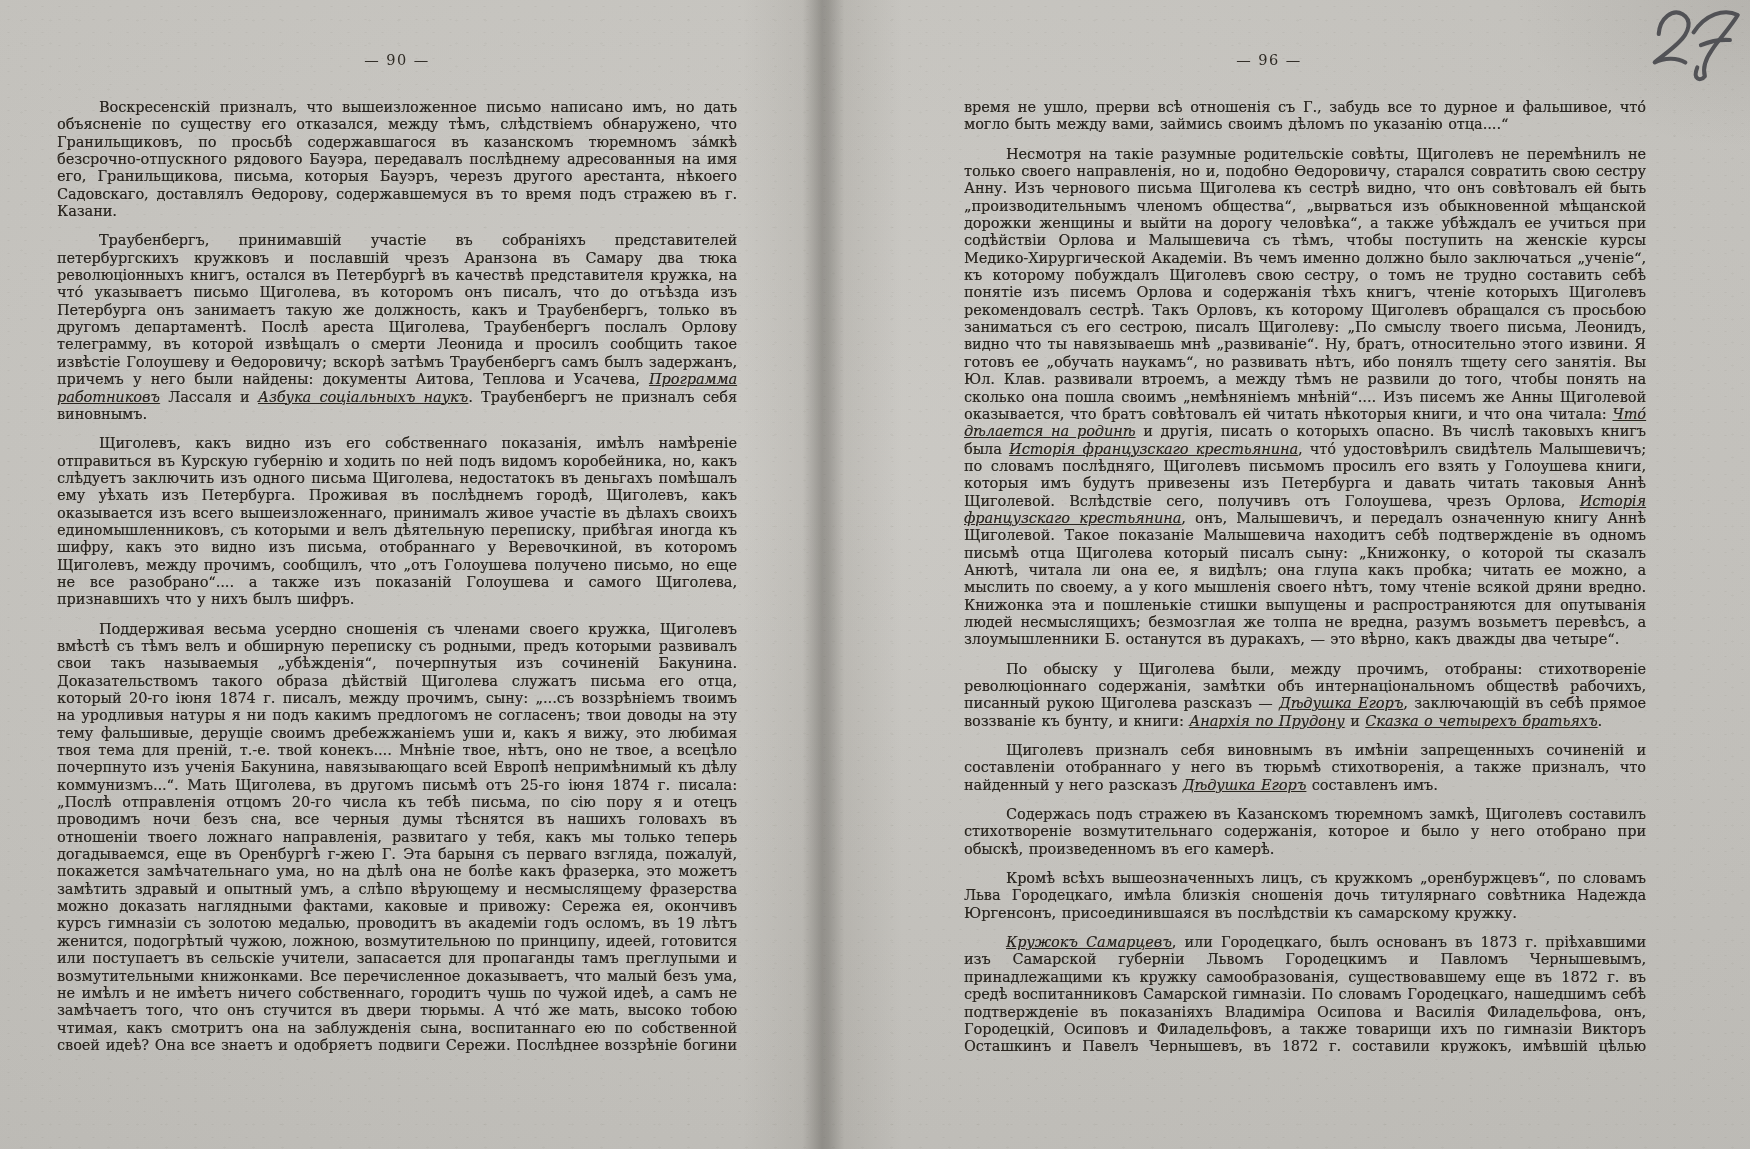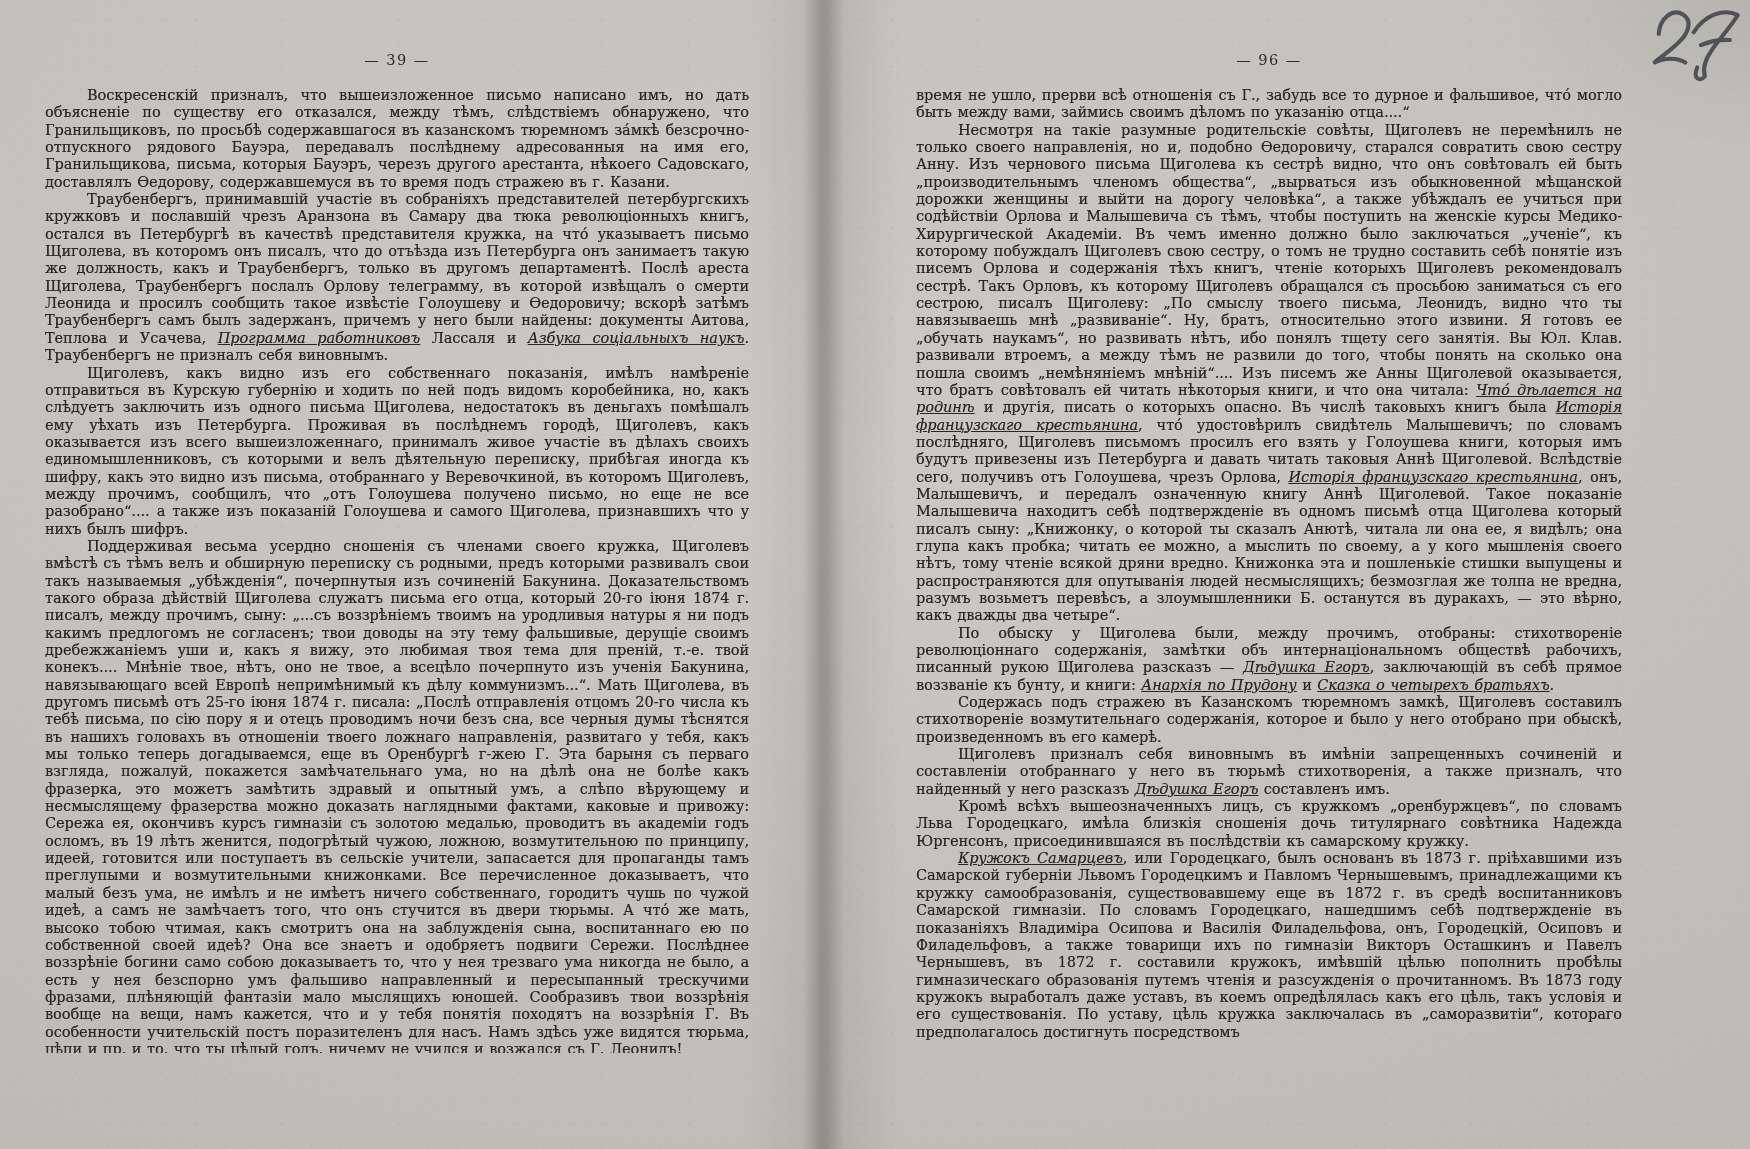--- a/index.html
+++ b/index.html
@@ -35,38 +35,38 @@
   }
   .pageno-left{left:45px;width:704px;}
   .pageno-right{left:916px;width:706px;}
   .textcol{
     position:absolute;top:87px;height:966px;overflow:hidden;
     color:#29251f;font-size:14.4px;line-height:17.35px;
     text-align:justify;word-spacing:1px;
     text-shadow:0.25px 0 0 rgba(41,37,31,0.55);
   }
   .textcol-left{left:45px;width:704px;}
-  .textcol-right{left:916px;width:706px;}
-  .para{margin:0;text-indent:42px;}
+  .textcol-right{left:952px;width:706px;}
+  .para{margin:12px;text-indent:42px;}
   .para.noindent{text-indent:0;}
   .it{font-style:italic;text-decoration:underline;}
   .handwriting{
     position:absolute;left:1648px;top:0px;width:102px;height:86px;
     transform:rotate(4deg);opacity:0.82;
   }
   .handwriting svg{width:100%;height:100%;}
 </style>
 </head>
 <body>
 
 <div class="scan">
   <div class="gutter"></div>
   <div class="corner-shade"></div>
 
-  <div class="pageno pageno-left">— 39 —</div>
+  <div class="pageno pageno-left">— 90 —</div>
   <div class="pageno pageno-right">— 96 —</div>
 
   <div class="handwriting" aria-label="27">
     <svg viewBox="0 0 100 80">
       <g fill="none" stroke="#3b3c42" stroke-width="4" stroke-linecap="round" stroke-linejoin="round">
         <path d="M 10 34 C 10 18 22 8 32 13 C 42 18 40 30 30 41 C 22 50 14 56 8 62 C 18 56 30 56 38 60"></path>
         <path d="M 44 30 C 54 12 72 4 86 10 C 80 22 70 34 63 46 C 57 56 55 64 58 72 C 54 78 46 76 50 64"></path>
         <path d="M 52 42 C 62 37 72 35 80 35"></path>
       </g>
     </svg>
@@ -75,18 +75,18 @@
   <div class="textcol textcol-left">
       <p class="para"><span>Воскресенскій призналъ, что вышеизложенное письмо написано имъ, но дать объясненіе по существу его отказался, между тѣмъ, слѣдствіемъ обнаружено, что Гранильщиковъ, по просьбѣ содержавшагося въ казанскомъ тюремномъ за́мкѣ безсрочно-отпускного рядового Бауэра, передавалъ послѣднему адресованныя на имя его, Гранильщикова, письма, которыя Бауэръ, черезъ другого арестанта, нѣкоего Садовскаго, доставлялъ Ѳедорову, содержавшемуся въ то время подъ стражею въ г. Казани.</span></p>
       <p class="para"><span>Траубенбергъ, принимавшій участіе въ собраніяхъ представителей петербургскихъ кружковъ и пославшій чрезъ Аранзона въ Самару два тюка революціонныхъ книгъ, остался въ Петербургѣ въ качествѣ представителя кружка, на что́ указываетъ письмо Щиголева, въ которомъ онъ писалъ, что до отъѣзда изъ Петербурга онъ занимаетъ такую же должность, какъ и Траубенбергъ, только въ другомъ департаментѣ. Послѣ ареста Щиголева, Траубенбергъ послалъ Орлову телеграмму, въ которой извѣщалъ о смерти Леонида и просилъ сообщить такое извѣстіе Голоушеву и Ѳедоровичу; вскорѣ затѣмъ Траубенбергъ самъ былъ задержанъ, причемъ у него были найдены: документы Аитова, Теплова и Усачева, </span><span class="it">Программа работниковъ</span><span> Лассаля и </span><span class="it">Азбука соціальныхъ наукъ</span><span>. Траубенбергъ не призналъ себя виновнымъ.</span></p>
       <p class="para"><span>Щиголевъ, какъ видно изъ его собственнаго показанія, имѣлъ намѣреніе отправиться въ Курскую губернію и ходить по ней подъ видомъ коробейника, но, какъ слѣдуетъ заключить изъ одного письма Щиголева, недостатокъ въ деньгахъ помѣшалъ ему уѣхать изъ Петербурга. Проживая въ послѣднемъ городѣ, Щиголевъ, какъ оказывается изъ всего вышеизложеннаго, принималъ живое участіе въ дѣлахъ своихъ единомышленниковъ, съ которыми и велъ дѣятельную переписку, прибѣгая иногда къ шифру, какъ это видно изъ письма, отобраннаго у Веревочкиной, въ которомъ Щиголевъ, между прочимъ, сообщилъ, что „отъ Голоушева получено письмо, но еще не все разобрано“.... а также изъ показаній Голоушева и самого Щиголева, признавшихъ что у нихъ былъ шифръ.</span></p>
       <p class="para"><span>Поддерживая весьма усердно сношенія съ членами своего кружка, Щиголевъ вмѣстѣ съ тѣмъ велъ и обширную переписку съ родными, предъ которыми развивалъ свои такъ называемыя „убѣжденія“, почерпнутыя изъ сочиненій Бакунина. Доказательствомъ такого образа дѣйствій Щиголева служатъ письма его отца, который 20-го іюня 1874 г. писалъ, между прочимъ, сыну: „...съ воззрѣніемъ твоимъ на уродливыя натуры я ни подъ какимъ предлогомъ не согласенъ; твои доводы на эту тему фальшивые, дерущіе своимъ дребежжаніемъ уши и, какъ я вижу, это любимая твоя тема для преній, т.-е. твой конекъ.... Мнѣніе твое, нѣтъ, оно не твое, а всецѣло почерпнуто изъ ученія Бакунина, навязывающаго всей Европѣ непримѣнимый къ дѣлу коммунизмъ...“. Мать Щиголева, въ другомъ письмѣ отъ 25-го іюня 1874 г. писала: „Послѣ отправленія отцомъ 20-го числа къ тебѣ письма, по сію пору я и отецъ проводимъ ночи безъ сна, все черныя думы тѣснятся въ нашихъ головахъ въ отношеніи твоего ложнаго направленія, развитаго у тебя, какъ мы только теперь догадываемся, еще въ Оренбургѣ г-жею Г. Эта барыня съ перваго взгляда, пожалуй, покажется замѣчательнаго ума, но на дѣлѣ она не болѣе какъ фразерка, это можетъ замѣтить здравый и опытный умъ, а слѣпо вѣрующему и несмыслящему фразерства можно доказать наглядными фактами, каковые и привожу: Сережа ея, окончивъ курсъ гимназіи съ золотою медалью, проводитъ въ академіи годъ осломъ, въ 19 лѣтъ женится, подогрѣтый чужою, ложною, возмутительною по принципу, идеей, готовится или поступаетъ въ сельскіе учители, запасается для пропаганды тамъ преглупыми и возмутительными книжонками. Все перечисленное доказываетъ, что малый безъ ума, не имѣлъ и не имѣетъ ничего собственнаго, городитъ чушь по чужой идеѣ, а самъ не замѣчаетъ того, что онъ стучится въ двери тюрьмы. А что́ же мать, высоко тобою чтимая, какъ смотритъ она на заблужденія сына, воспитаннаго ею по собственной своей идеѣ? Она все знаетъ и одобряетъ подвиги Сережи. Послѣднее воззрѣніе богини само собою доказываетъ то, что у нея трезваго ума никогда не было, а есть у нея безспорно умъ фальшиво направленный и пересыпанный трескучими фразами, плѣняющій фантазіи мало мыслящихъ юношей. Сообразивъ твои воззрѣнія вообще на вещи, намъ кажется, что и у тебя понятія походятъ на воззрѣнія Г. Въ особенности учительскій постъ поразителенъ для насъ. Намъ здѣсь уже видятся тюрьма, цѣпи и пр. и то, что ты цѣлый годъ, ничему не учился и возжался съ Г. Леонидъ!</span></p>
     </div>
   <div class="textcol textcol-right">
       <p class="para noindent"><span>время не ушло, прерви всѣ отношенія съ Г., забудь все то дурное и фальшивое, что́ могло быть между вами, займись своимъ дѣломъ по указанію отца....“</span></p>
       <p class="para"><span>Несмотря на такіе разумные родительскіе совѣты, Щиголевъ не перемѣнилъ не только своего направленія, но и, подобно Ѳедоровичу, старался совратить свою сестру Анну. Изъ чернового письма Щиголева къ сестрѣ видно, что онъ совѣтовалъ ей быть „производительнымъ членомъ общества“, „вырваться изъ обыкновенной мѣщанской дорожки женщины и выйти на дорогу человѣка“, а также убѣждалъ ее учиться при содѣйствіи Орлова и Малышевича съ тѣмъ, чтобы поступить на женскіе курсы Медико-Хирургической Академіи. Въ чемъ именно должно было заключаться „ученіе“, къ которому побуждалъ Щиголевъ свою сестру, о томъ не трудно составить себѣ понятіе изъ писемъ Орлова и содержанія тѣхъ книгъ, чтеніе которыхъ Щиголевъ рекомендовалъ сестрѣ. Такъ Орловъ, къ которому Щиголевъ обращался съ просьбою заниматься съ его сестрою, писалъ Щиголеву: „По смыслу твоего письма, Леонидъ, видно что ты навязываешь мнѣ „развиваніе“. Ну, братъ, относительно этого извини. Я готовъ ее „обучать наукамъ“, но развивать нѣтъ, ибо понялъ тщету сего занятія. Вы Юл. Клав. развивали втроемъ, а между тѣмъ не развили до того, чтобы понять на сколько она пошла своимъ „немѣняніемъ мнѣній“.... Изъ писемъ же Анны Щиголевой оказывается, что братъ совѣтовалъ ей читать нѣкоторыя книги, и что она читала: </span><span class="it">Что́ дѣлается на родинѣ</span><span> и другія, писать о которыхъ опасно. Въ числѣ таковыхъ книгъ была </span><span class="it">Исторія французскаго крестьянина</span><span>, что́ удостовѣрилъ свидѣтель Малышевичъ; по словамъ послѣдняго, Щиголевъ письмомъ просилъ его взять у Голоушева книги, которыя имъ будутъ привезены изъ Петербурга и давать читать таковыя Аннѣ Щиголевой. Вслѣдствіе сего, получивъ отъ Голоушева, чрезъ Орлова, </span><span class="it">Исторія французскаго крестьянина</span><span>, онъ, Малышевичъ, и передалъ означенную книгу Аннѣ Щиголевой. Такое показаніе Малышевича находитъ себѣ подтвержденіе въ одномъ письмѣ отца Щиголева который писалъ сыну: „Книжонку, о которой ты сказалъ Анютѣ, читала ли она ее, я видѣлъ; она глупа какъ пробка; читать ее можно, а мыслить по своему, а у кого мышленія своего нѣтъ, тому чтеніе всякой дряни вредно. Книжонка эта и пошленькіе стишки выпущены и распространяются для опутыванія людей несмыслящихъ; безмозглая же толпа не вредна, разумъ возьметъ перевѣсъ, а злоумышленники Б. останутся въ дуракахъ, — это вѣрно, какъ дважды два четыре“.</span></p>
       <p class="para"><span>По обыску у Щиголева были, между прочимъ, отобраны: стихотвореніе революціоннаго содержанія, замѣтки объ интернаціональномъ обществѣ рабочихъ, писанный рукою Щиголева разсказъ — </span><span class="it">Дѣдушка Егоръ</span><span>, заключающій въ себѣ прямое воззваніе къ бунту, и книги: </span><span class="it">Анархія по Прудону</span><span> и </span><span class="it">Сказка о четырехъ братьяхъ</span><span>.</span></p>
+      <p class="para"><span>Щиголевъ призналъ себя виновнымъ въ имѣніи запрещенныхъ сочиненій и составленіи отобраннаго у него въ тюрьмѣ стихотворенія, а также призналъ, что найденный у него разсказъ </span><span class="it">Дѣдушка Егоръ</span><span> составленъ имъ.</span></p>
       <p class="para"><span>Содержась подъ стражею въ Казанскомъ тюремномъ замкѣ, Щиголевъ составилъ стихотвореніе возмутительнаго содержанія, которое и было у него отобрано при обыскѣ, произведенномъ въ его камерѣ.</span></p>
-      <p class="para"><span>Щиголевъ призналъ себя виновнымъ въ имѣніи запрещенныхъ сочиненій и составленіи отобраннаго у него въ тюрьмѣ стихотворенія, а также призналъ, что найденный у него разсказъ </span><span class="it">Дѣдушка Егоръ</span><span> составленъ имъ.</span></p>
       <p class="para"><span>Кромѣ всѣхъ вышеозначенныхъ лицъ, съ кружкомъ „оренбуржцевъ“, по словамъ Льва Городецкаго, имѣла близкія сношенія дочь титулярнаго совѣтника Надежда Юргенсонъ, присоединившаяся въ послѣдствіи къ самарскому кружку.</span></p>
       <p class="para"><span class="it">Кружокъ Самарцевъ</span><span>, или Городецкаго, былъ основанъ въ 1873 г. пріѣхавшими изъ Самарской губерніи Львомъ Городецкимъ и Павломъ Чернышевымъ, принадлежащими къ кружку самообразованія, существовавшему еще въ 1872 г. въ средѣ воспитанниковъ Самарской гимназіи. По словамъ Городецкаго, нашедшимъ себѣ подтвержденіе въ показаніяхъ Владиміра Осипова и Василія Филадельфова, онъ, Городецкій, Осиповъ и Филадельфовъ, а также товарищи ихъ по гимназіи Викторъ Осташкинъ и Павелъ Чернышевъ, въ 1872 г. составили кружокъ, имѣвшій цѣлью пополнить пробѣлы гимназическаго образованія путемъ чтенія и разсужденія о прочитанномъ. Въ 1873 году кружокъ выработалъ даже уставъ, въ коемъ опредѣлялась какъ его цѣль, такъ условія и его существованія. По уставу, цѣль кружка заключалась въ „саморазвитіи“, котораго предполагалось достигнуть посредствомъ</span></p>
     </div>
 </div>
 
 </body></html>

